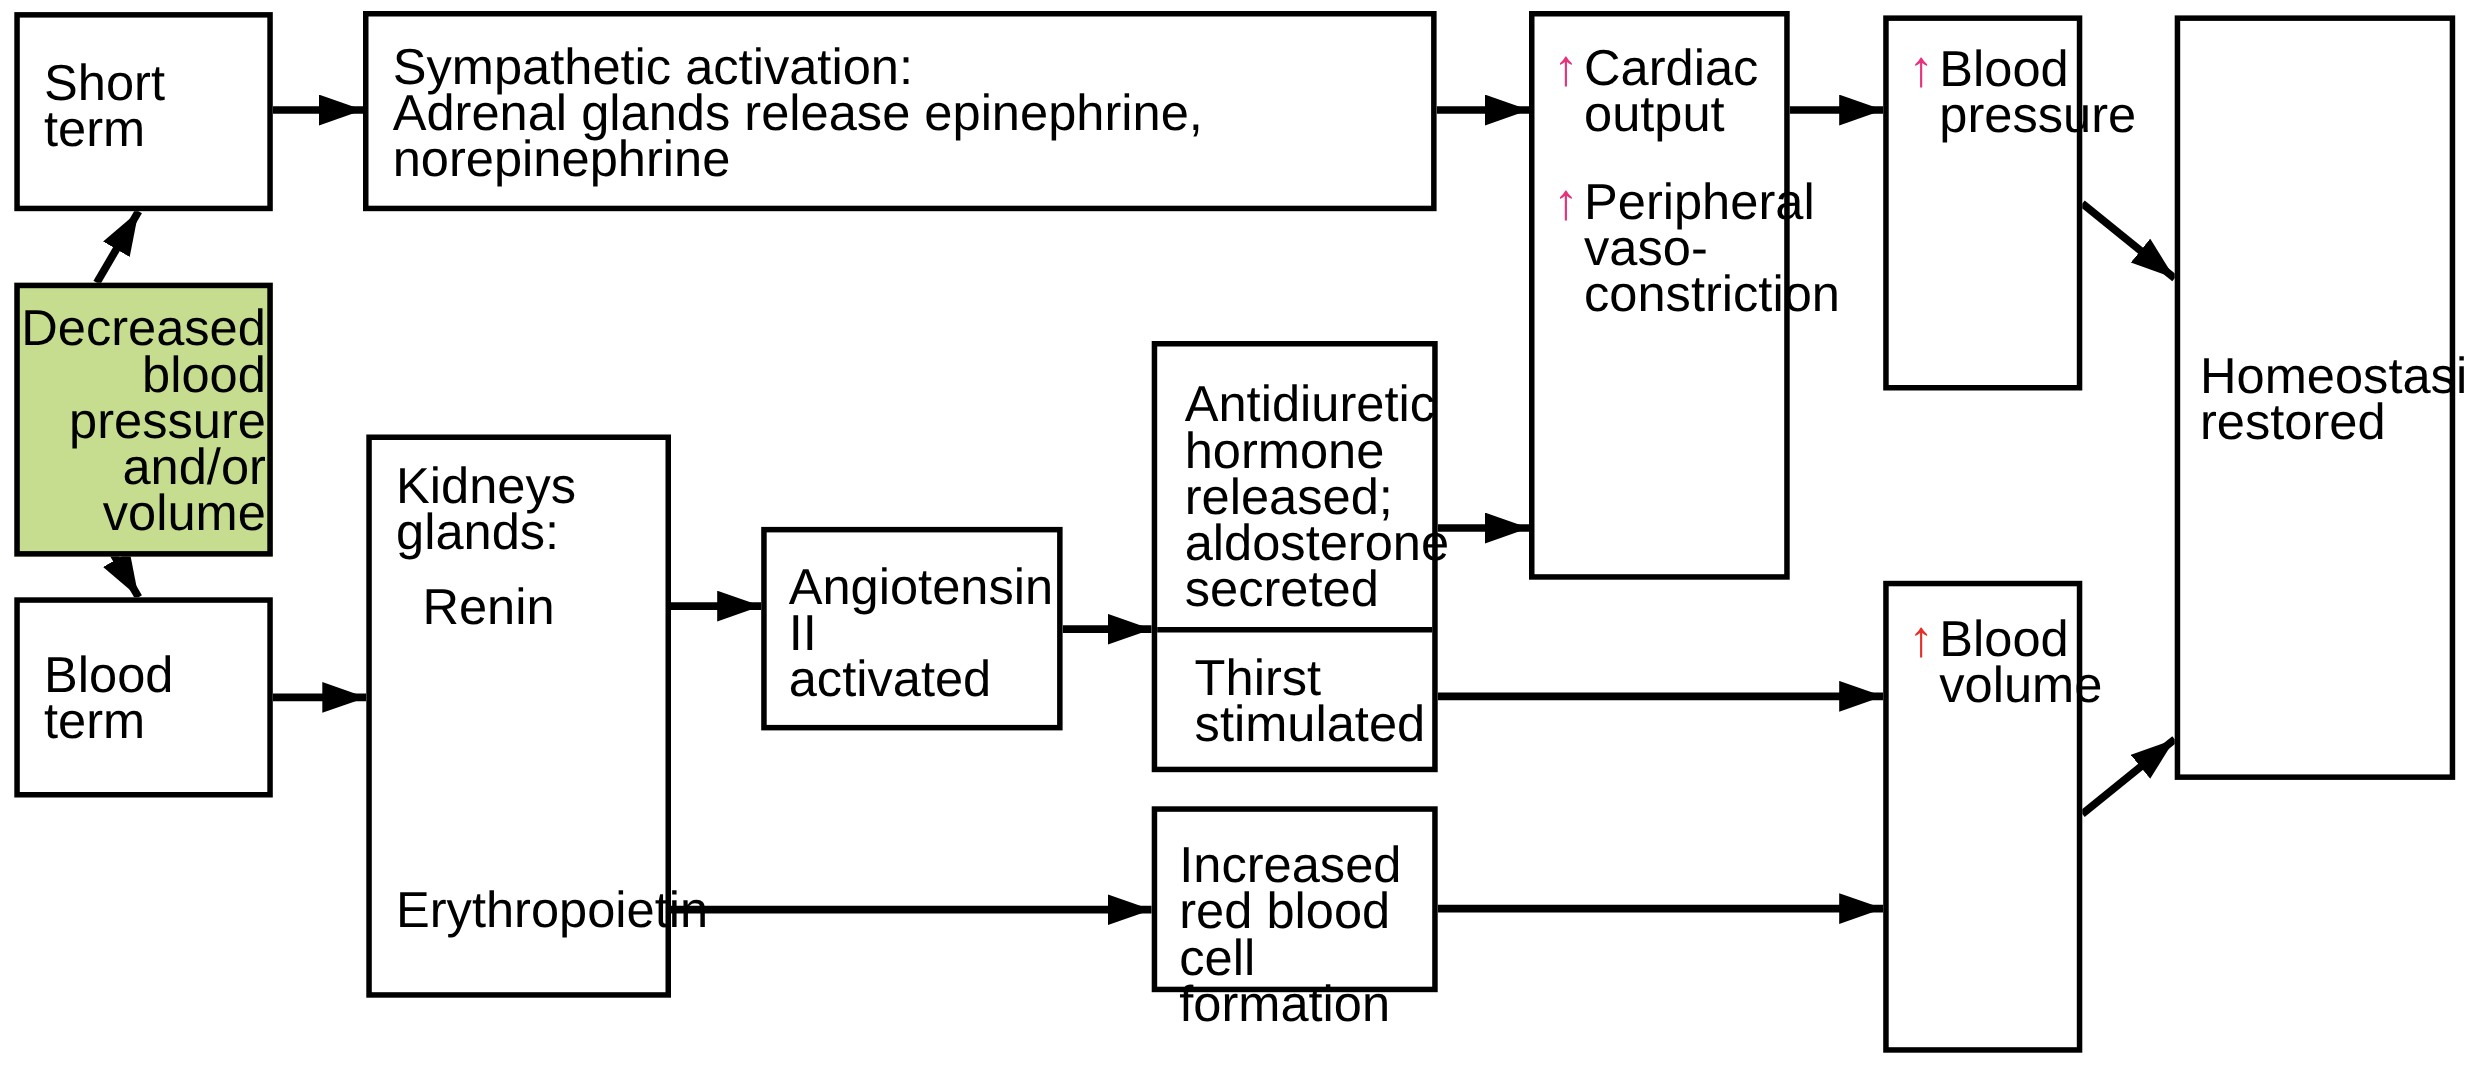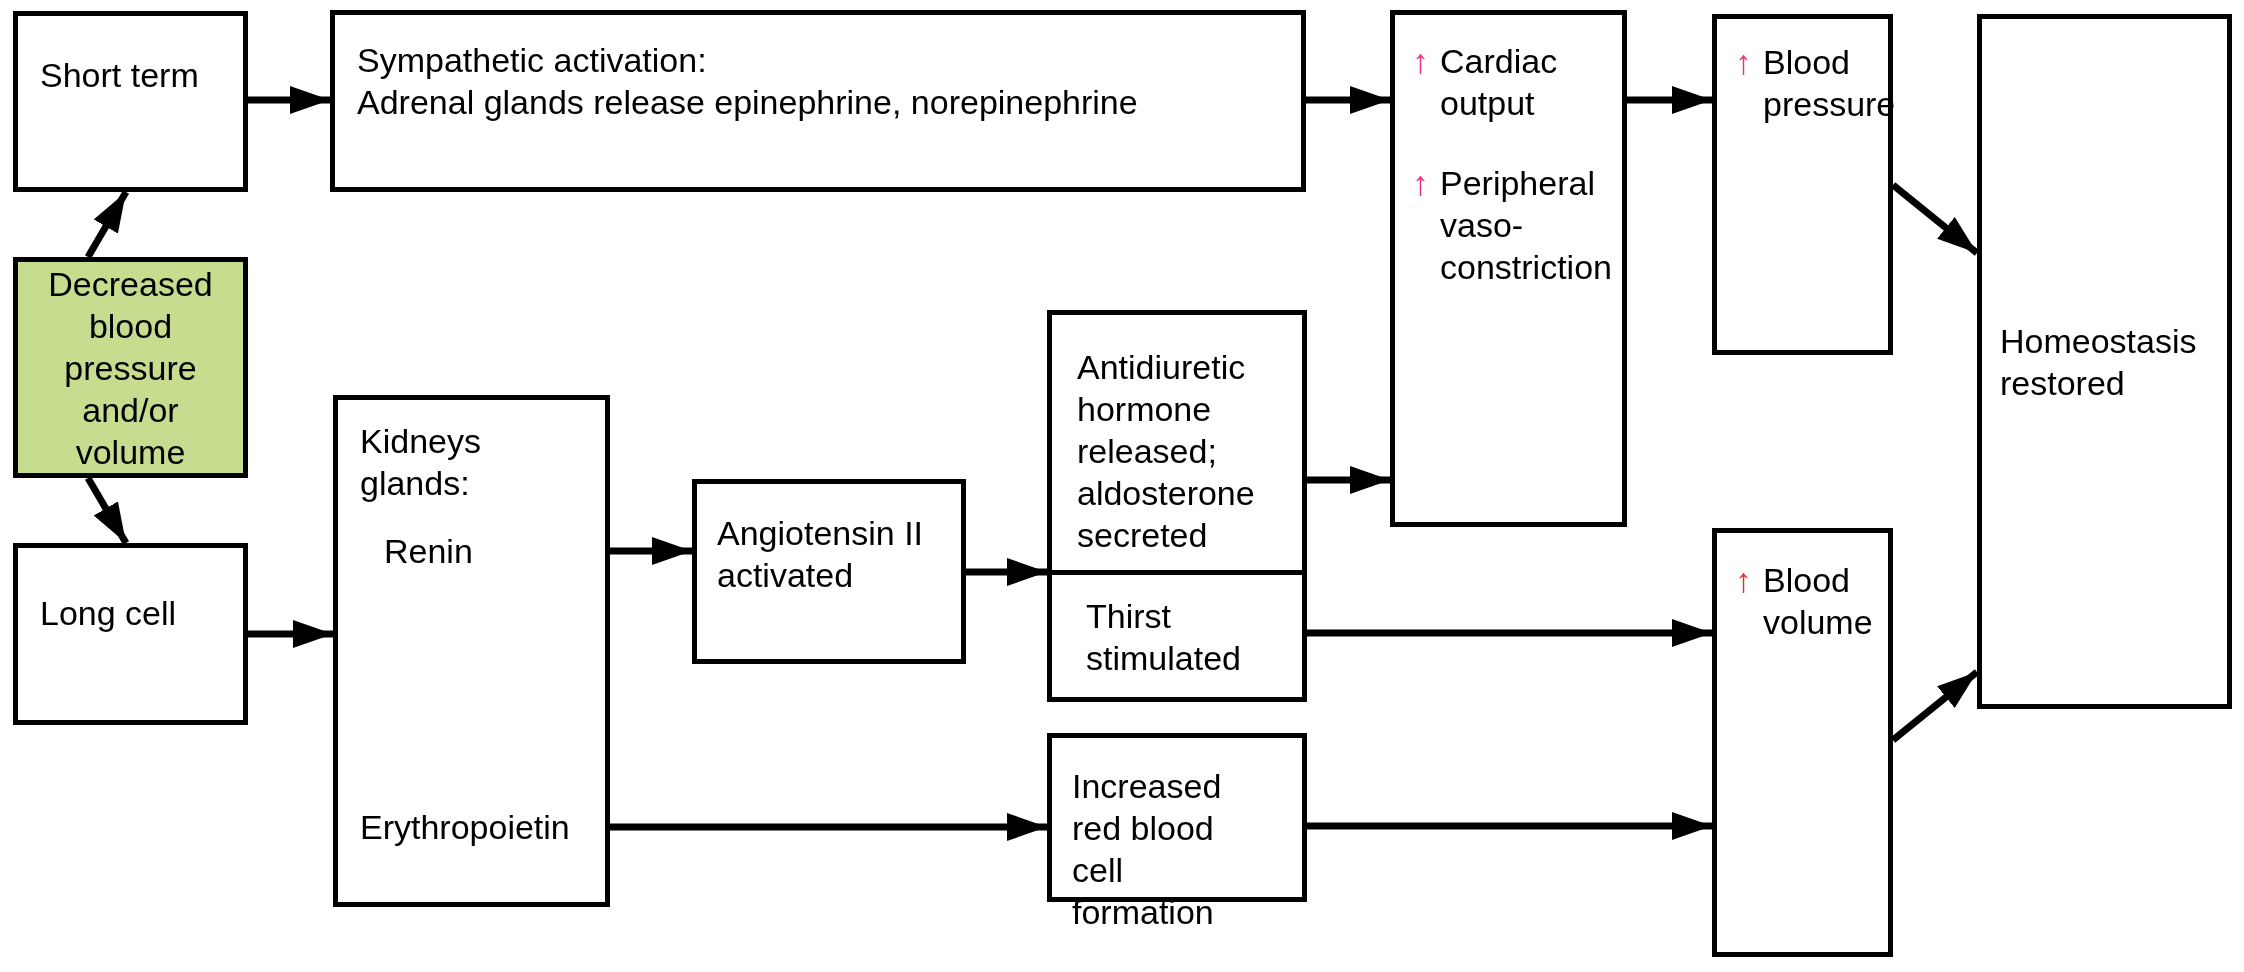--- a/index.html
+++ b/index.html
@@ -1,32 +1,32 @@
 <!DOCTYPE html>
 <html><head>
 <meta charset="utf-8">
 <style>
   * { box-sizing: border-box; }
   html,body { margin:0; padding:0; background:#fff; }
   .canvas{
     position:relative; width:2244px; height:972px; background:#fff;
     font-family:"Liberation Sans","DejaVu Sans",sans-serif;
-    font-size:34px; line-height:42px; color:#000;text-decoration:underline;
+    font-size:46px; line-height:42px; color:#000;text-decoration:underline;
   }
   .edges{ position:absolute; left:0; top:0; width:2244px; height:972px; }
   .edges line{ stroke:var(--line,#000); stroke-width:7; }
   #ah path{ fill:var(--line,#000); }
 
   .box{ position:absolute; border:5px solid var(--line,#000); background:#fff; }
   .txt{ white-space:pre-line; display:block; }
 
   #short-term   { left:13px;   top:11px;  width:235px; height:181px; padding:38px 0 0 22px; }
-  #trigger      { left:13px;   top:257px; width:235px; height:221px;
+  #trigger      { left:13px;   top:257px; width:235px; height:249px;
                   background:var(--highlight-fill,#c6dc8e);
-                  display:flex; align-items:center; justify-content:center; text-align:center; }
+                  display:flex; align-items:center; justify-content:center; text-align:right; }
   #long-term    { left:13px;   top:543px; width:235px; height:182px; padding:44px 0 0 22px; }
   #sympathetic  { left:330px;  top:10px;  width:976px; height:182px; padding:24px 0 0 22px; }
   #kidneys      { left:333px;  top:395px; width:277px; height:512px; padding:20px 0 0 22px; }
   #kidneys .renin { position:absolute; left:22px; top:130px;margin-left:24px; }
   #kidneys .eryth { position:absolute; left:22px; top:406px; }
   #angiotensin  { left:692px;  top:479px; width:274px; height:185px; padding:28px 0 0 20px; }
   #adh-thirst   { left:1047px; top:310px; width:260px; height:392px; display:flex; flex-direction:column; }
   #adh-thirst .cell-top    { height:255px; padding:31px 0 0 25px;border-radius:21px; }
   #adh-thirst .divider     { height:5px; background:var(--line,#000); flex:none; }
   #adh-thirst .cell-bottom { flex:1; padding:20px 0 0 34px;border-radius:20px; }
@@ -79,21 +79,21 @@
 
   <div class="box" id="trigger">
     <span class="txt">Decreased
 blood
 pressure
 and/or
 volume</span>
   </div>
 
   <div class="box" id="long-term">
-    <span class="txt">Long cell</span>
+    <span class="txt">Blood term</span>
   </div>
 
   <div class="box" id="sympathetic">
     <span class="txt">Sympathetic activation:
 Adrenal glands release epinephrine, norepinephrine</span>
   </div>
 
   <div class="box" id="kidneys">
     <span class="txt">Kidneys
 glands:</span>

